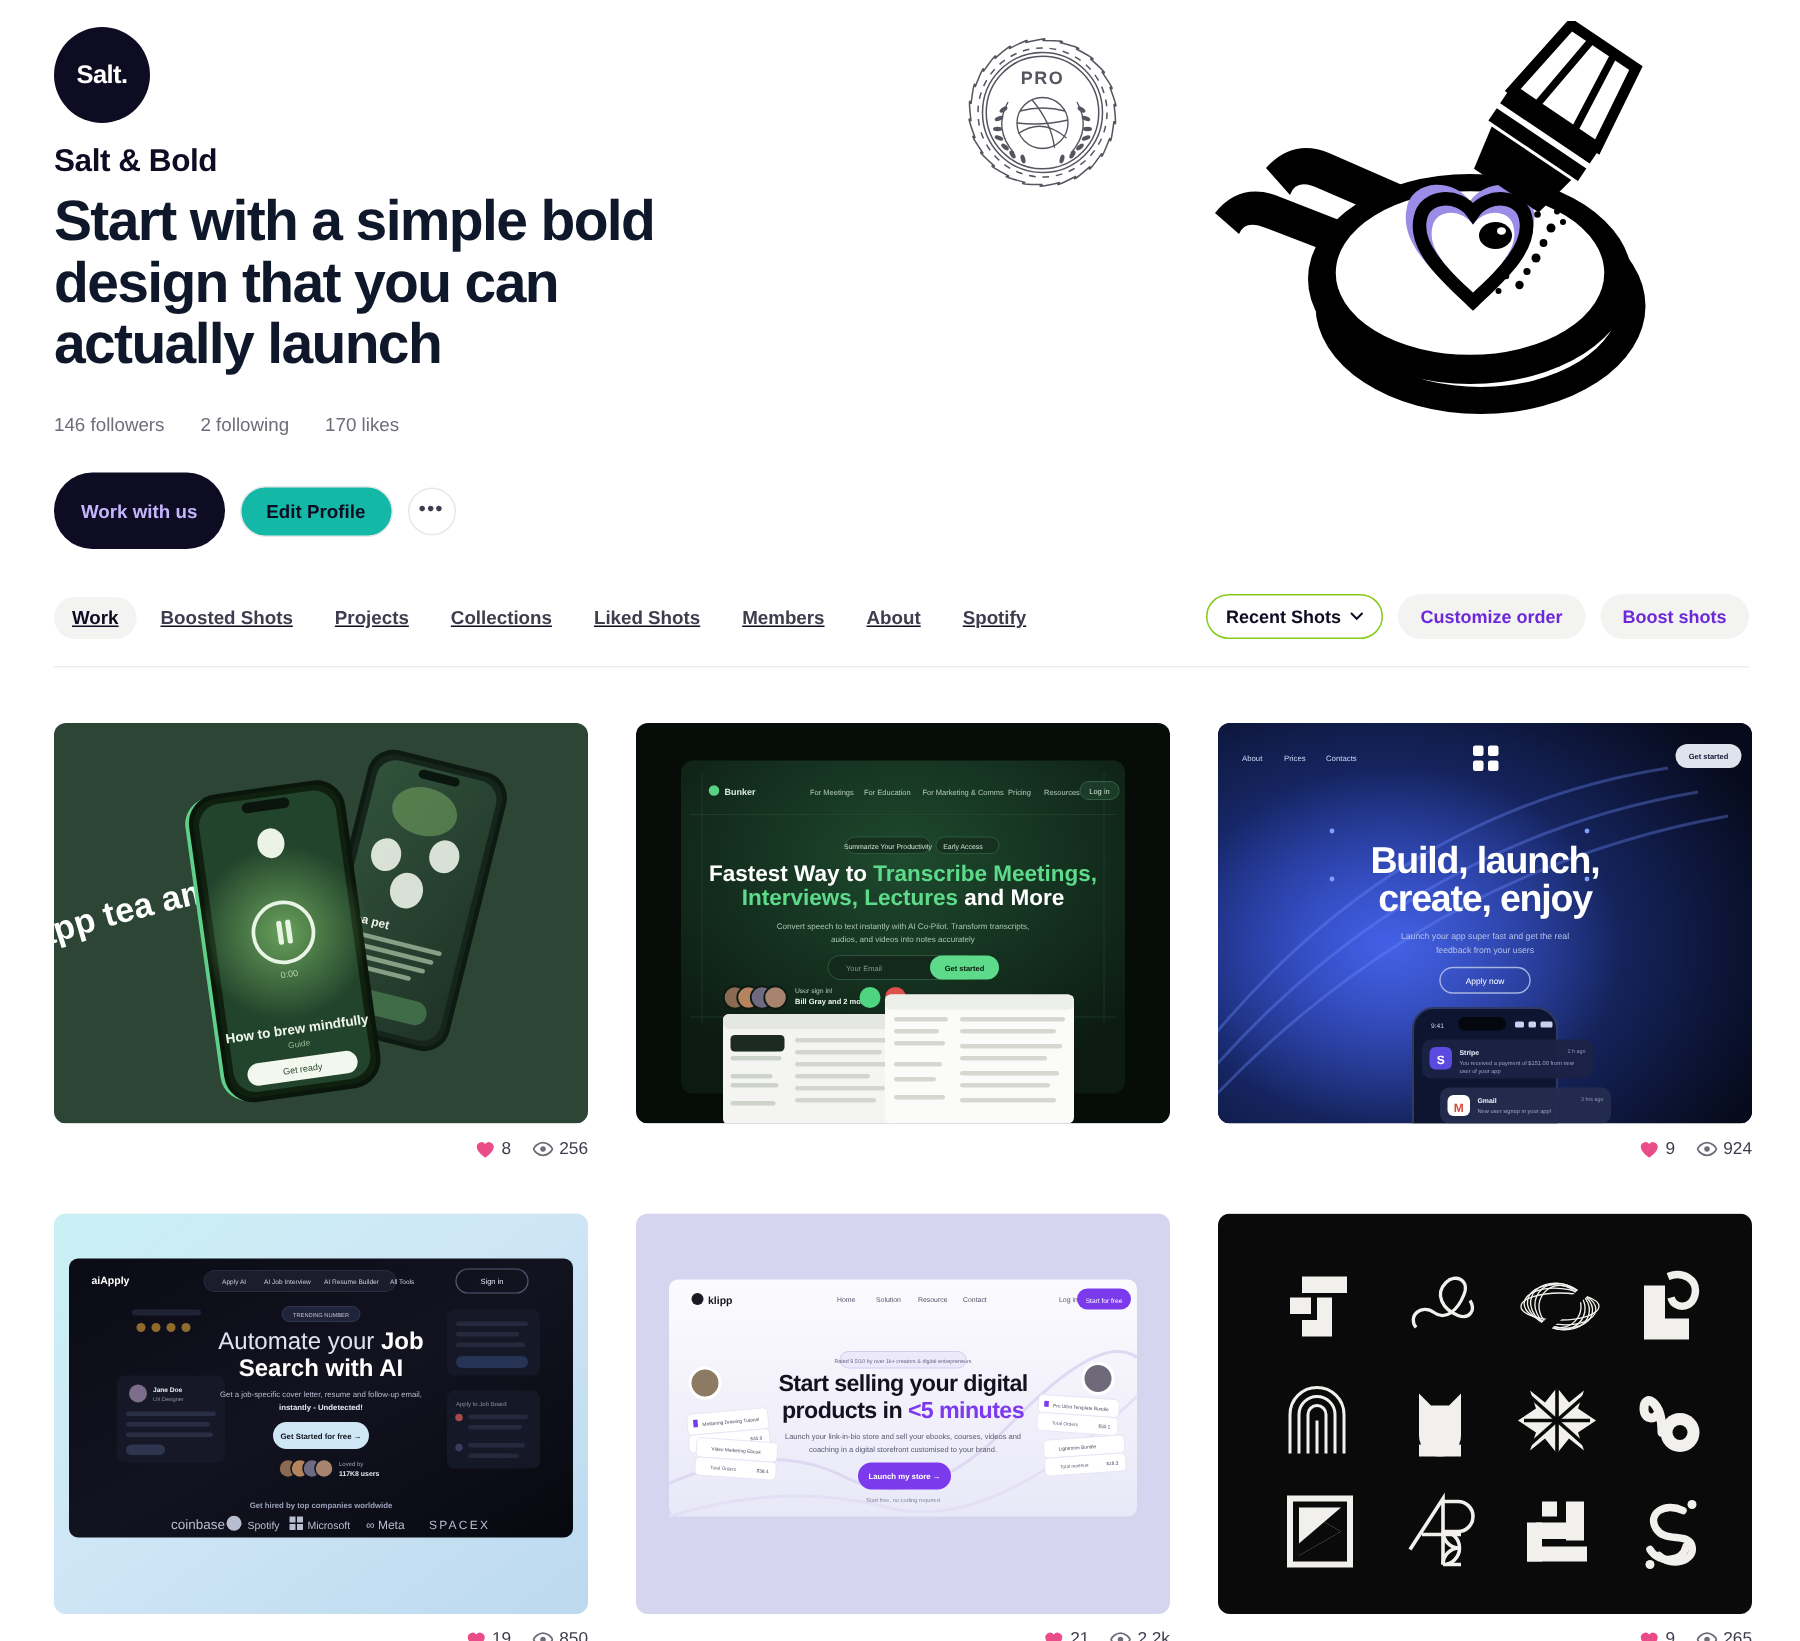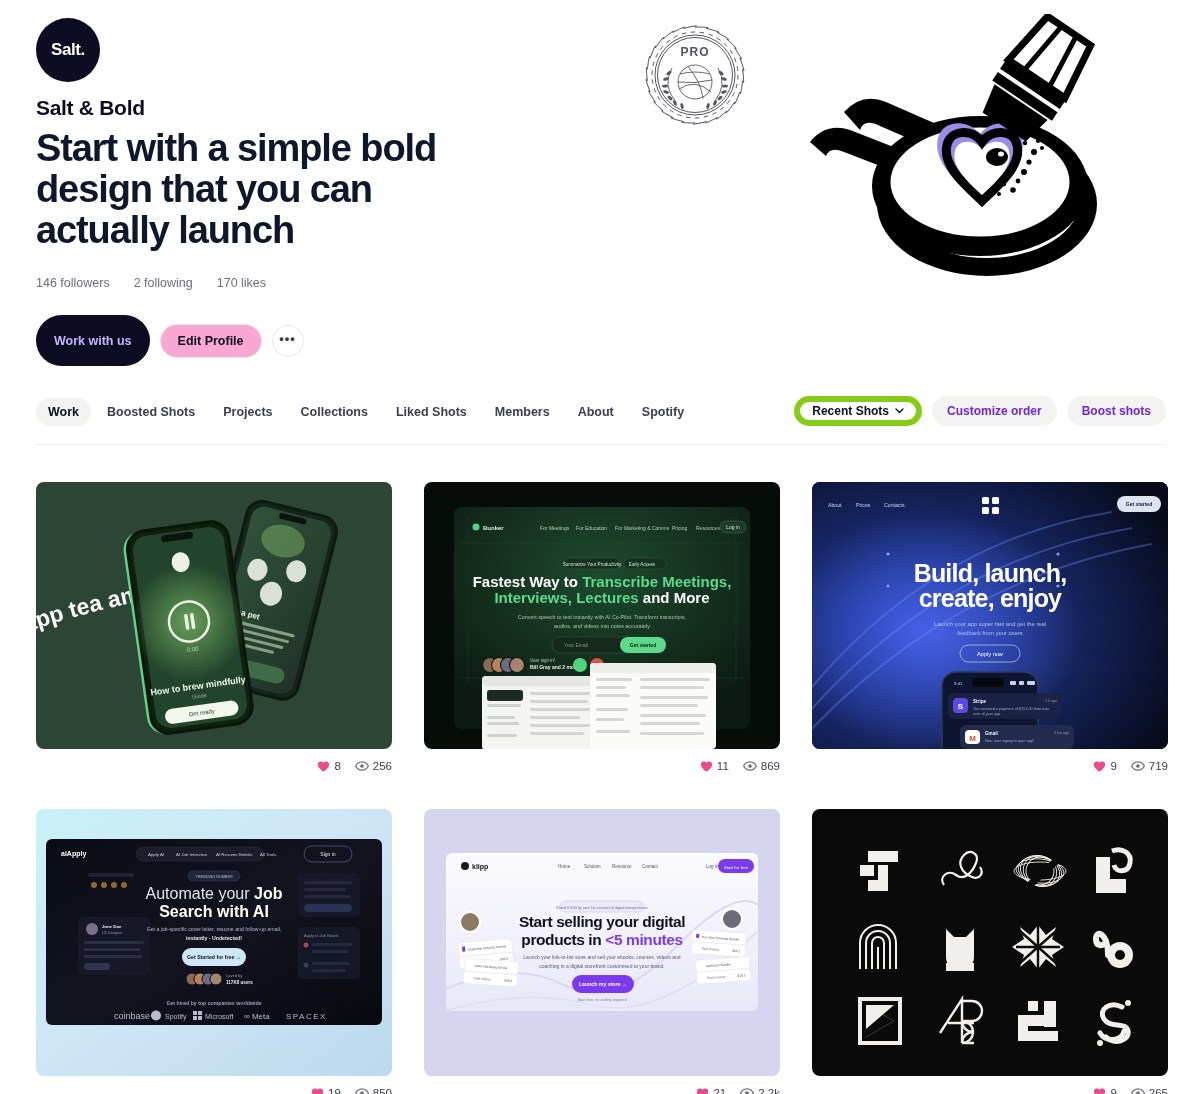--- a/index.html
+++ b/index.html
@@ -39,43 +39,43 @@
   .actions {
     position: absolute; left: 0; top: 297px;
     display: flex; align-items: center; gap: 10px;
   }
   .btn {
     border-radius: 999px; font-size: 12.5px; font-weight: 600;
     display: inline-flex; align-items: center; justify-content: center;
     cursor: pointer; white-space: nowrap;
   }
   .btn-dark { background: #0d0c22; color: #c4b5fd; height: 51px; padding: 0 18px; border: none; text-align: right; }
-  .btn-outline { background: #f9a8d4; color: #0d0c22; height: 34px; padding: 0 17px; border: 1px solid #e7e7e9; }
+  .btn-outline { background: #14b8a6; color: #0d0c22; height: 34px; padding: 0 17px; border: 1px solid #e7e7e9; }
   .btn-dots {
     width: 32px; height: 32px; border-radius: 50%; border: 1px solid #e7e7e9;
     background: #fff; letter-spacing: 1px; font-size: 13px; color: #3d3d4e; padding-bottom: 5px;
   }
 
   
   .pro-badge { position: absolute; left: 640px; top: 20px; width: 110px; height: 110px; }
 
   
   .illustration { position: absolute; left: 782px; top: 14px; width: 330px; height: 290px; }
 
   
   .navbar { position: absolute; left: 36px; top: 398px; width: 1130px; height: 30px; }
-  .nav-left { position: absolute; left: 0; top: 0; display: flex; align-items: center; gap: 4px; }
+  .nav-left { position: absolute; left: 0; top: 0; display: flex; align-items: center; gap: 4px; text-decoration: underline; }
   .nav-item {
     font-size: 12.5px; font-weight: 600; color: #3d3d4e;
     padding: 7px 12px; border-radius: 999px; cursor: pointer; white-space: nowrap;
   }
   .nav-item.active { background: #f3f3f2; color: #0d0c22; }
   .nav-right { position: absolute; right: 0; top: -2px; display: flex; align-items: center; gap: 10px; }
   .select-pill {
-    height: 30px; padding: 0 12px; border: 6px solid #84cc16; background: #fff;
+    height: 30px; padding: 0 12px; border: 1px solid #84cc16; background: #fff;
     border-radius: 999px; font-size: 12px; font-weight: 600; color: #0d0c22;
     display: inline-flex; align-items: center; gap: 6px; cursor: pointer;
   }
   .chip {
     height: 30px; padding: 0 15px; background: #f3f3f2; border: none;
     border-radius: 999px; font-size: 12px; font-weight: 600; color: #6d28d9;
     display: inline-flex; align-items: center; cursor: pointer;
   }
   .divider { position: absolute; left: 36px; top: 444px; width: 1130px; height: 1px; background: #ededed; }
 
@@ -428,35 +428,20 @@
             <rect x="216" y="196" width="70" height="3" rx="1.5"></rect>
               <rect x="216" y="204" width="64" height="3" rx="1.5"></rect>
             <rect x="216" y="214" width="68" height="3" rx="1.5"></rect>
               <rect x="216" y="222" width="58" height="3" rx="1.5"></rect>
             <rect x="216" y="232" width="66" height="3" rx="1.5"></rect>
               <rect x="216" y="240" width="60" height="3" rx="1.5"></rect>
             <rect x="216" y="250" width="64" height="3" rx="1.5"></rect>
           </g>
         </svg>
       </div>
-      <div class="card-stats">
-        <span class="stat">
-          <svg class="heart-ico" viewBox="0 0 16 16">
-            <path d="M8 14.5S1 10 1 5.6A3.9 3.9 0 0 1 8 3.3 3.9 3.9 0 0 1 15 5.6C15 10 8 14.5 8 14.5z" fill="#ea4c89"></path>
-          </svg>
-          <span>11</span>
-        </span>
-        <span class="stat">
-          <svg class="eye-ico" viewBox="0 0 16 16">
-            <path d="M8 3.2C4.2 3.2 1.4 6.3.8 8c.6 1.7 3.4 4.8 7.2 4.8S14.6 9.7 15.2 8C14.6 6.3 11.8 3.2 8 3.2z" fill="none" stroke="#6e6d7a" stroke-width="1.4"></path>
-            <circle cx="8" cy="8" r="2.1" fill="#6e6d7a"></circle>
-          </svg>
-          <span>869</span>
-        </span>
-      </div>
     </div>
 
     <div class="card">
       <div class="thumb">
         <svg viewBox="0 0 356 267">
           <defs>
             <radialGradient id="bgb" cx="30%" cy="55%" r="80%">
               <stop offset="0%" stop-color="#2742c9"></stop>
                 <stop offset="55%" stop-color="#15245e"></stop>
               <stop offset="100%" stop-color="#060a1a"></stop>
@@ -531,21 +516,21 @@
           <svg class="heart-ico" viewBox="0 0 16 16">
             <path d="M8 14.5S1 10 1 5.6A3.9 3.9 0 0 1 8 3.3 3.9 3.9 0 0 1 15 5.6C15 10 8 14.5 8 14.5z" fill="#ea4c89"></path>
           </svg>
           <span>9</span>
         </span>
         <span class="stat">
           <svg class="eye-ico" viewBox="0 0 16 16">
             <path d="M8 3.2C4.2 3.2 1.4 6.3.8 8c.6 1.7 3.4 4.8 7.2 4.8S14.6 9.7 15.2 8C14.6 6.3 11.8 3.2 8 3.2z" fill="none" stroke="#6e6d7a" stroke-width="1.4"></path>
             <circle cx="8" cy="8" r="2.1" fill="#6e6d7a"></circle>
           </svg>
-          <span>719</span>
+          <span>924</span>
         </span>
       </div>
     </div>
 
     <div class="card">
       <div class="thumb">
         <svg viewBox="0 0 356 267">
           <defs>
             <linearGradient id="aq" x1="0" y1="0" x2="1" y2="1">
               <stop offset="0%" stop-color="#c9f1f5"></stop>

